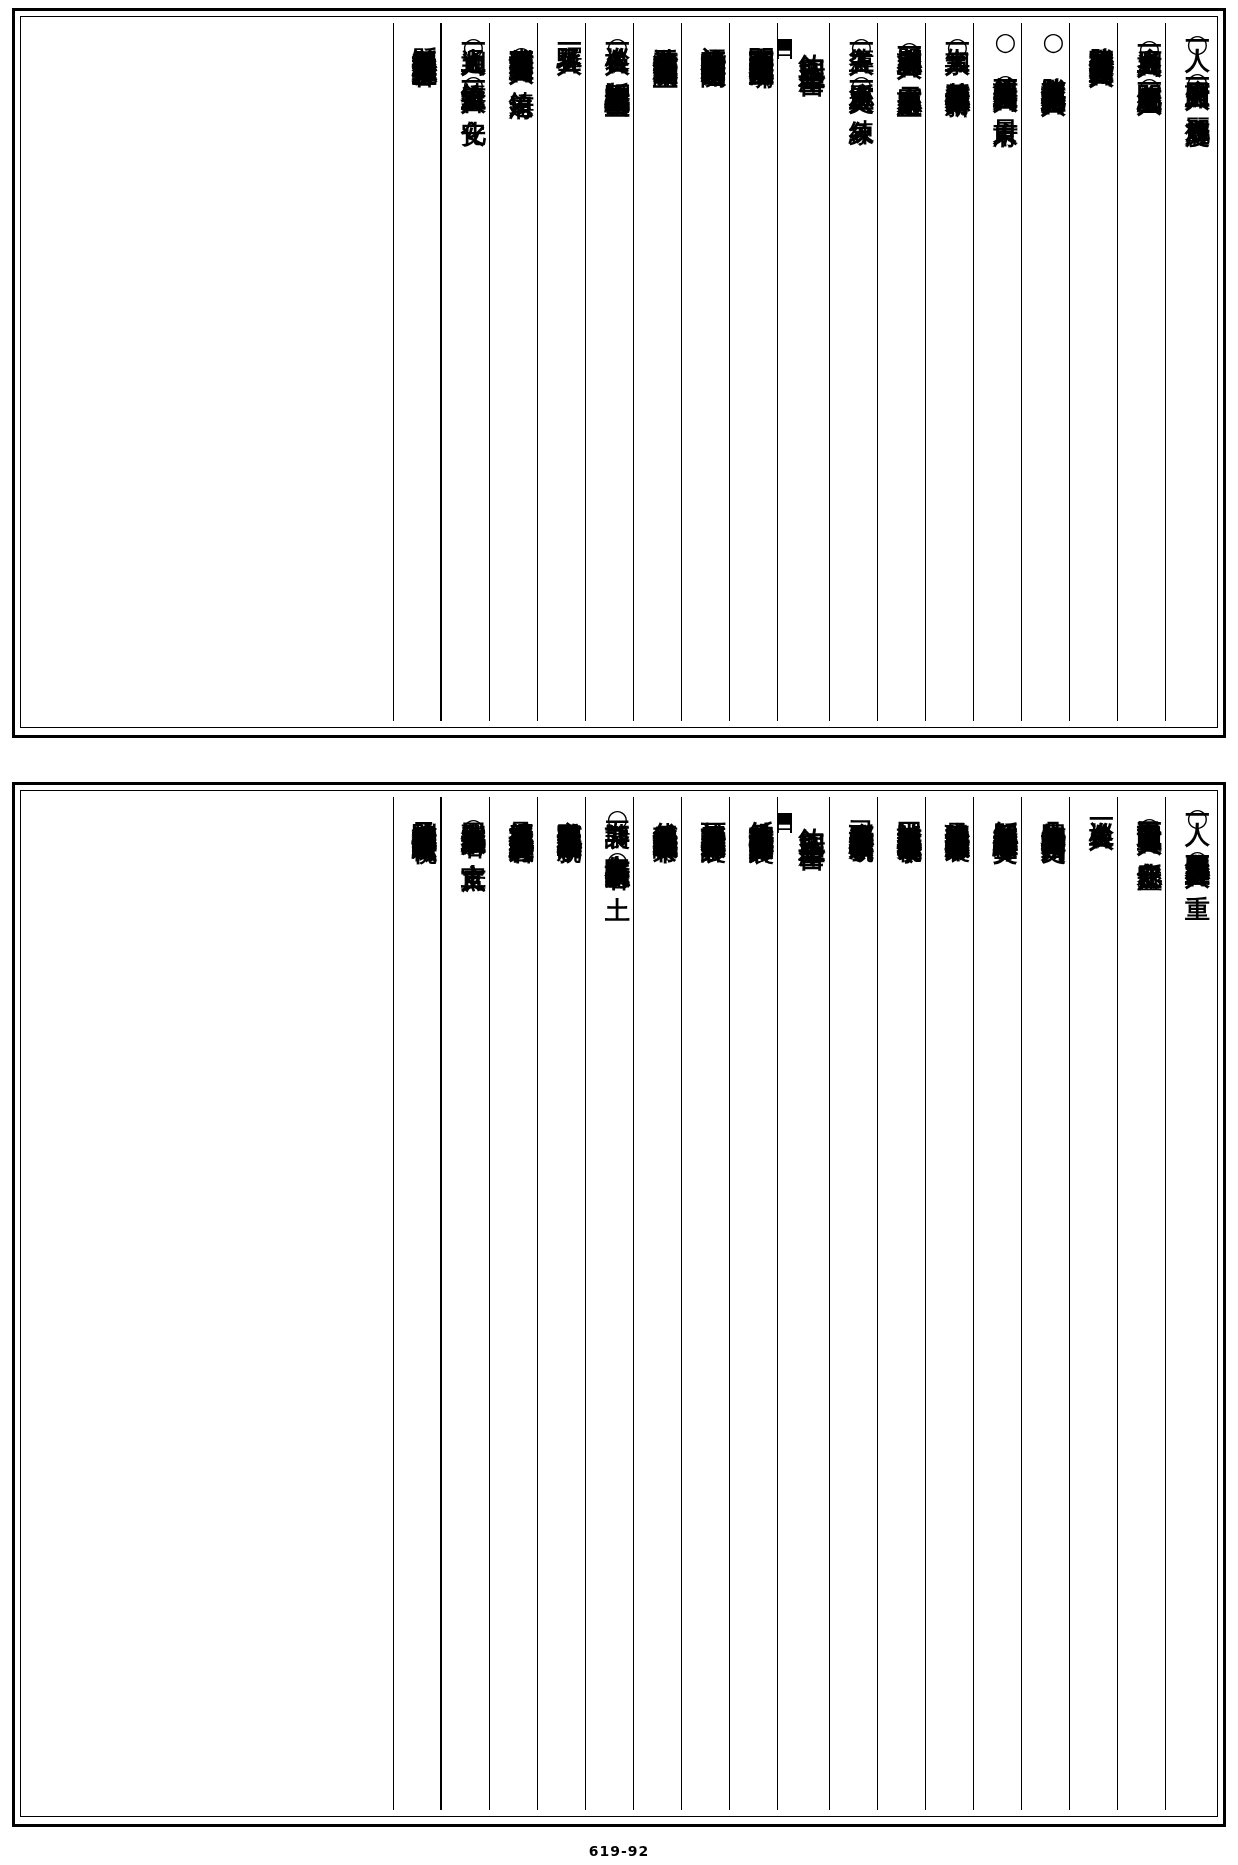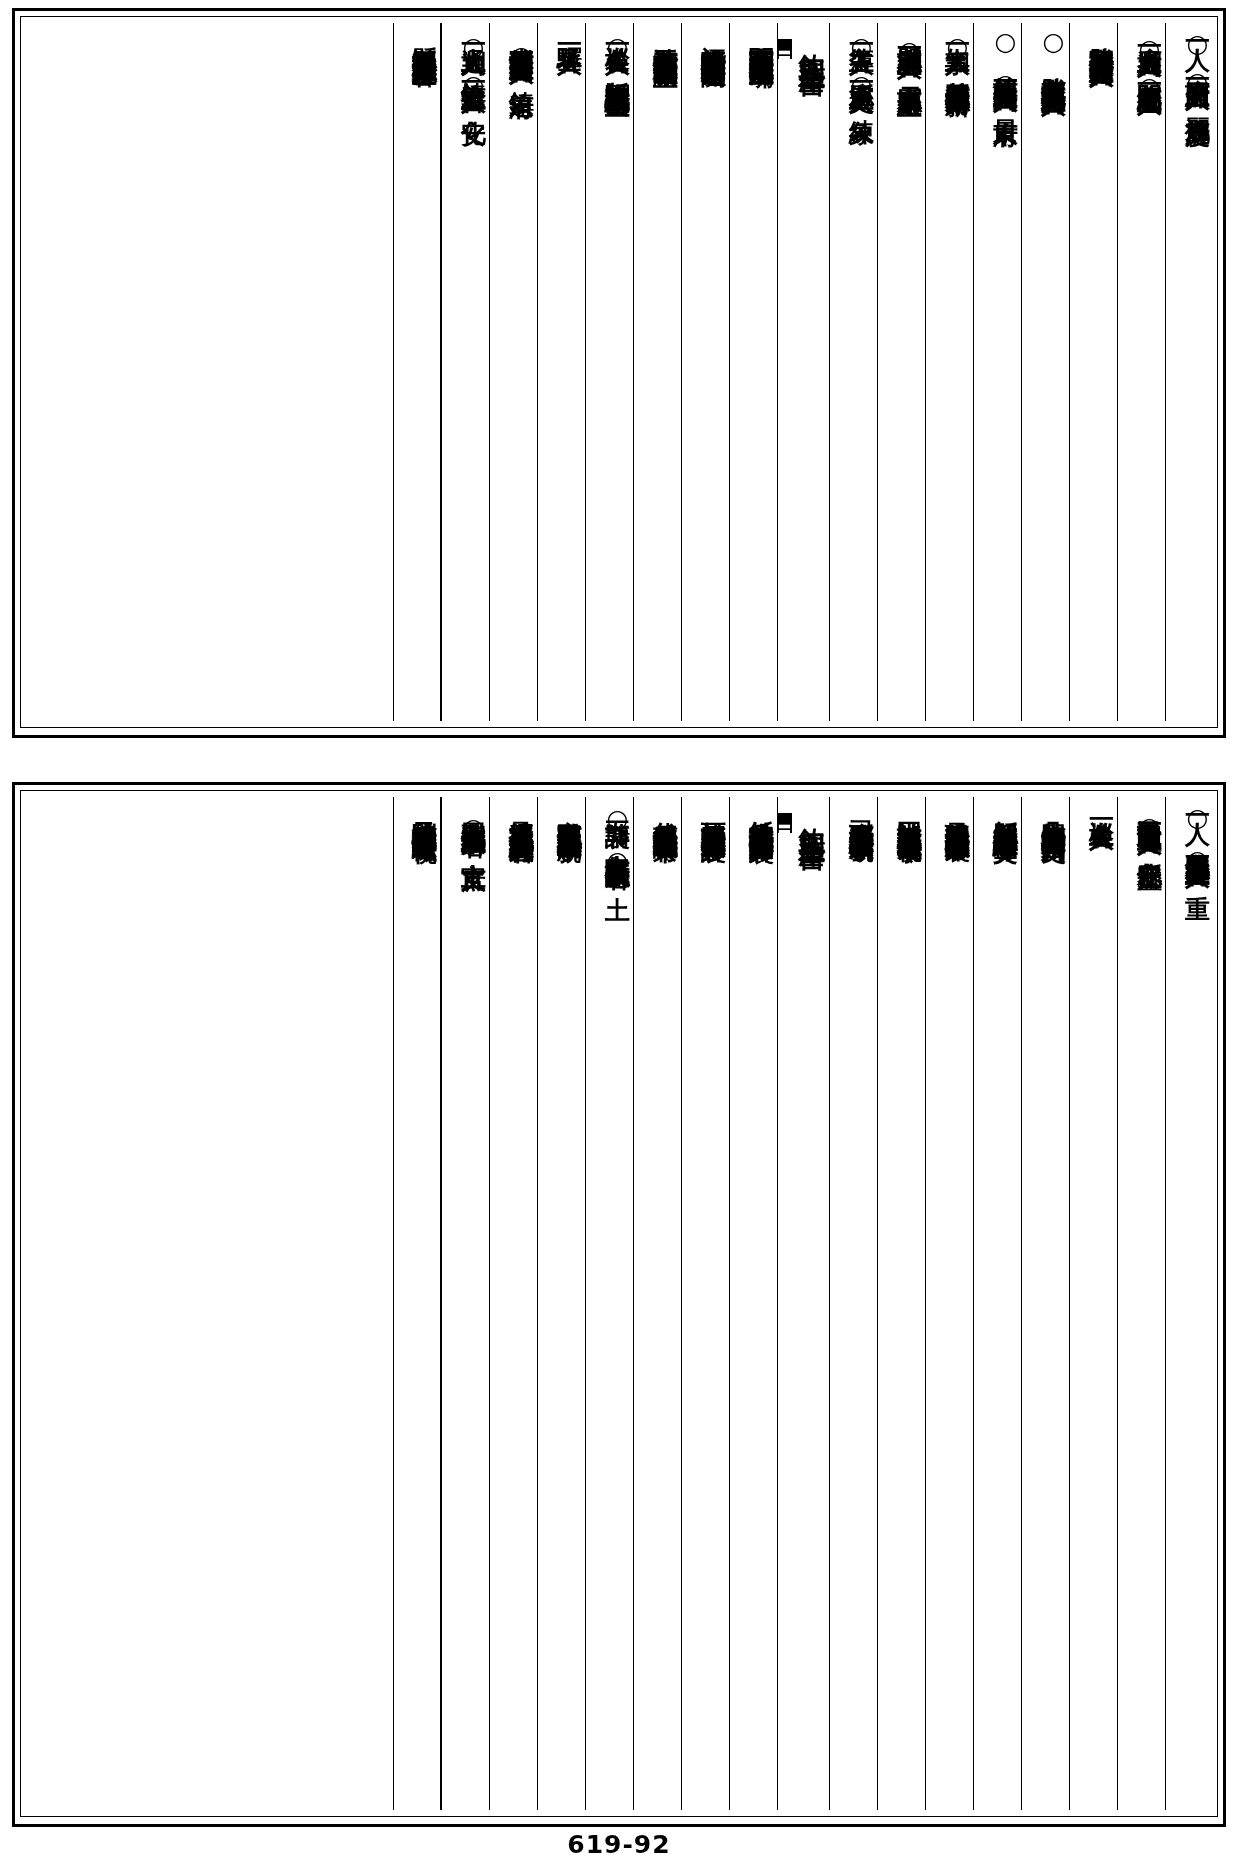--- a/index.html
+++ b/index.html
@@ -80,21 +80,21 @@
     margin-top: 6px;
     letter-spacing: 1px;
   }
 
   .footer {
     position: absolute;
     bottom: 6px;
     left: 0;
     width: 100%;
     text-align: center;
-    font-size: 25px;
+    font-size: 14px;
     font-family: "DejaVu Sans", sans-serif;
     font-weight: 700;
     letter-spacing: 1px;
   }
 </style>
 </head>
 <body>
 
 <div class="page" id="page-top">
   <div class="page-inner">

